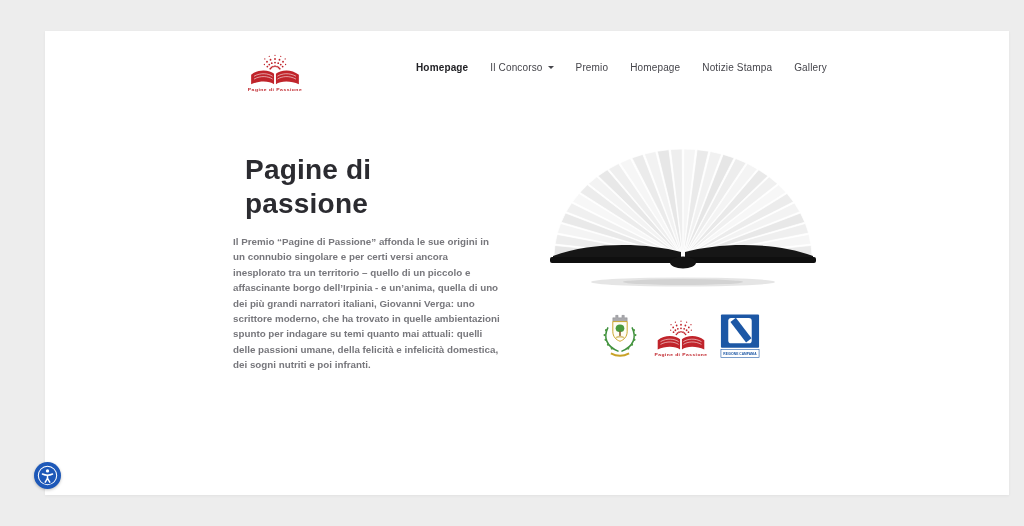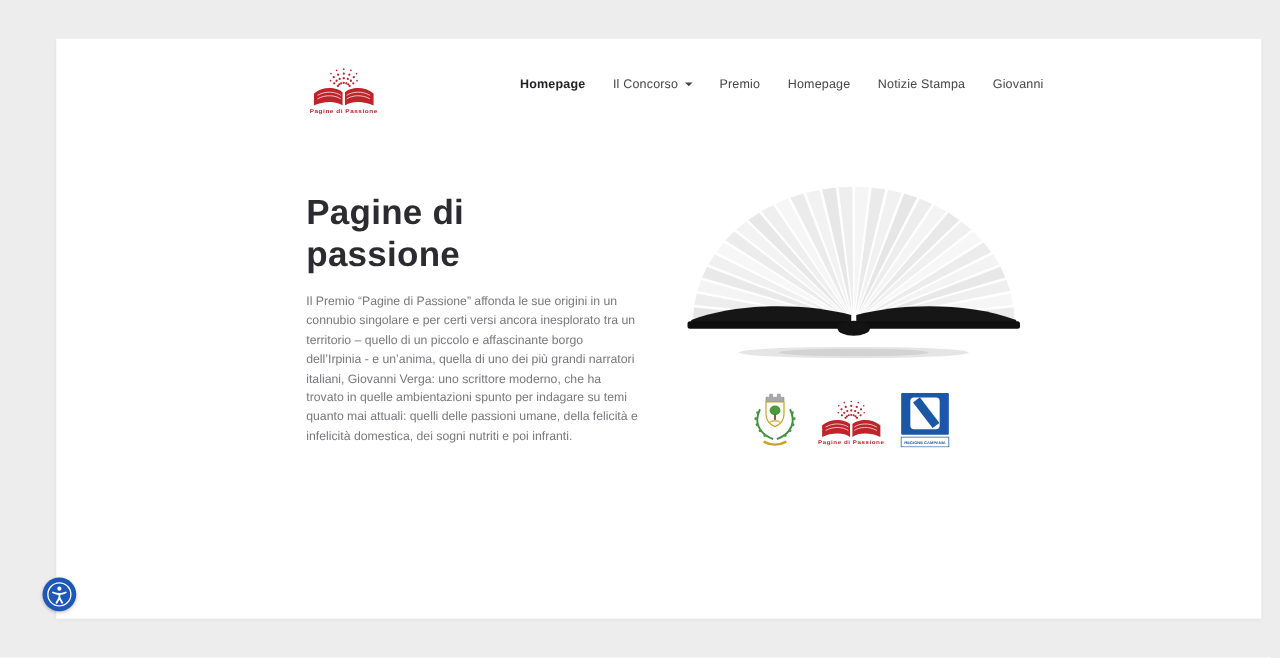--- a/index.html
+++ b/index.html
@@ -27,22 +27,22 @@
     border-left:3.2px solid transparent; border-right:3.2px solid transparent;
     border-top:3.8px solid #45454b;
   }
 
   
   .hero-title {
     position:absolute; left:200px; top:122px; width:178px;
     font-size:28px; line-height:34px; font-weight:bold; color:#2b2b30; letter-spacing:0.2px;
   }
   .hero-body {
-    position:absolute; left:200px; top:203px; width:268px;
-    font-size:9.8px; line-height:15.4px; color:#77777c;
+    position:absolute; left:188px; top:203px; width:268px;
+    font-size:9.8px; line-height:15.4px; color:#77777c;font-weight:bold;
   }
 
   
   .book-wrap { position:absolute; left:503px; top:109px; width:270px; height:152px; }
   .book-wrap svg { width:100%; height:100%; display:block; }
 
   
   .partners {
     position:absolute; left:553px; top:280px; width:212px; height:50px;
     display:flex; align-items:center; justify-content:flex-start; gap:9px;
@@ -115,21 +115,21 @@
 
     <nav class="main-nav">
       <a class="active">Homepage</a>
       <a>
           <span>Il Concorso</span>
           <span class="caret"></span>
         </a>
       <a>Premio</a>
       <a>Homepage</a>
       <a>Notizie Stampa</a>
-      <a>Giovanni</a>
+      <a>Gallery</a>
     </nav>
 
     <h1 class="hero-title">Pagine di passione</h1>
     <p class="hero-body">Il Premio “Pagine di Passione” affonda le sue origini in un connubio singolare e per certi versi ancora inesplorato tra un territorio – quello di un piccolo e affascinante borgo dell’Irpinia - e un’anima, quella di uno dei più grandi narratori italiani, Giovanni Verga: uno scrittore moderno, che ha trovato in quelle ambientazioni spunto per indagare su temi quanto mai attuali: quelli delle passioni umane, della felicità e infelicità domestica, dei sogni nutriti e poi infranti.</p>
 
     <div class="book-wrap">
       <svg viewBox="0 0 270 150">
         <ellipse cx="135" cy="141" rx="92" ry="4.5" fill="#000000" opacity="0.10"></ellipse>
         <ellipse cx="135" cy="141" rx="60" ry="3" fill="#000000" opacity="0.08"></ellipse>
         <g id="book-fan">

